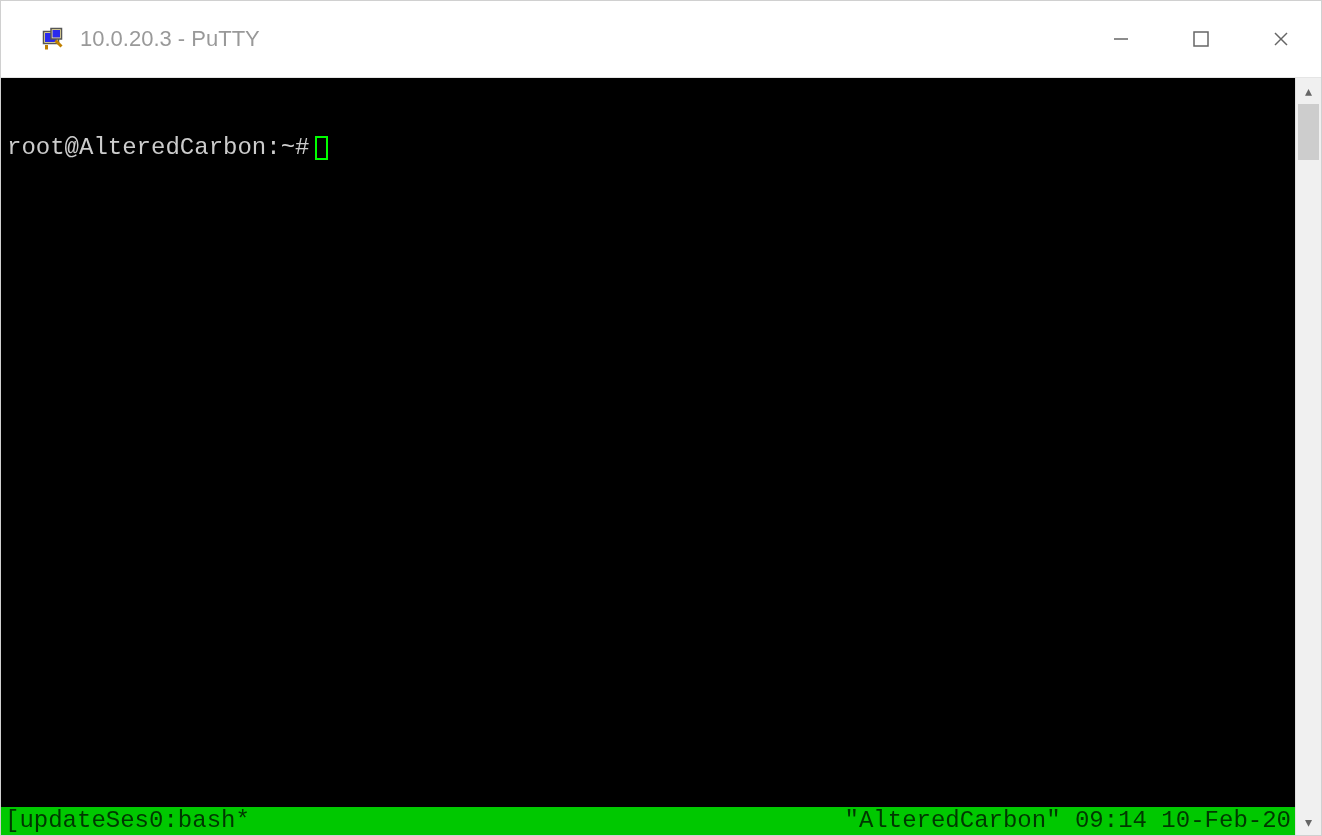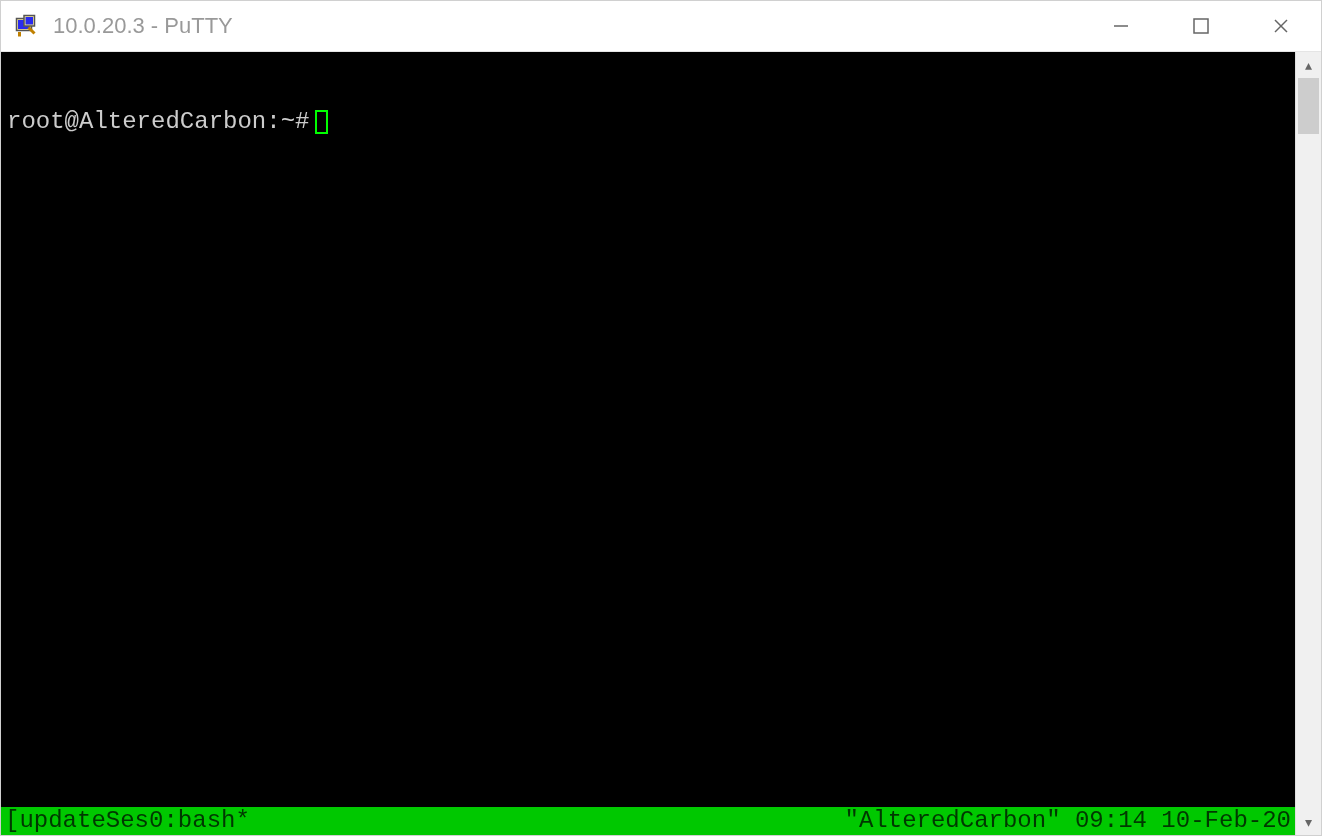--- a/index.html
+++ b/index.html
@@ -4,29 +4,30 @@
 <style>
   * { box-sizing: border-box; margin: 0; padding: 0; }
   html, body { width: 1322px; height: 836px; overflow: hidden; font-family: "Segoe UI", Tahoma, sans-serif; background: #fff; }
   .window {
     width: 1322px; height: 836px;
     background: #fff;
     display: flex; flex-direction: column;
     border: 1px solid #d0d0d0;
   }
   .titlebar {
-    height: 50px;
+    height: 76px;
     background: #ffffff;
     display: flex;
     align-items: center;
     padding-left: 12px;
     color: #999;
     font-size: 22px;
     font-weight: 400;
     user-select: none;
+    margin-left: 27px;
   }
   .titlebar .icon-holder {
     width: 28px; height: 28px; margin-right: 12px;
     display: flex; align-items: center; justify-content: center;
   }
   .titlebar .spacer { flex: 1; }
   .win-controls { display: flex; height: 100%; }
   .win-btn {
     width: 80px; height: 100%;
     display: flex; align-items: center; justify-content: center;

